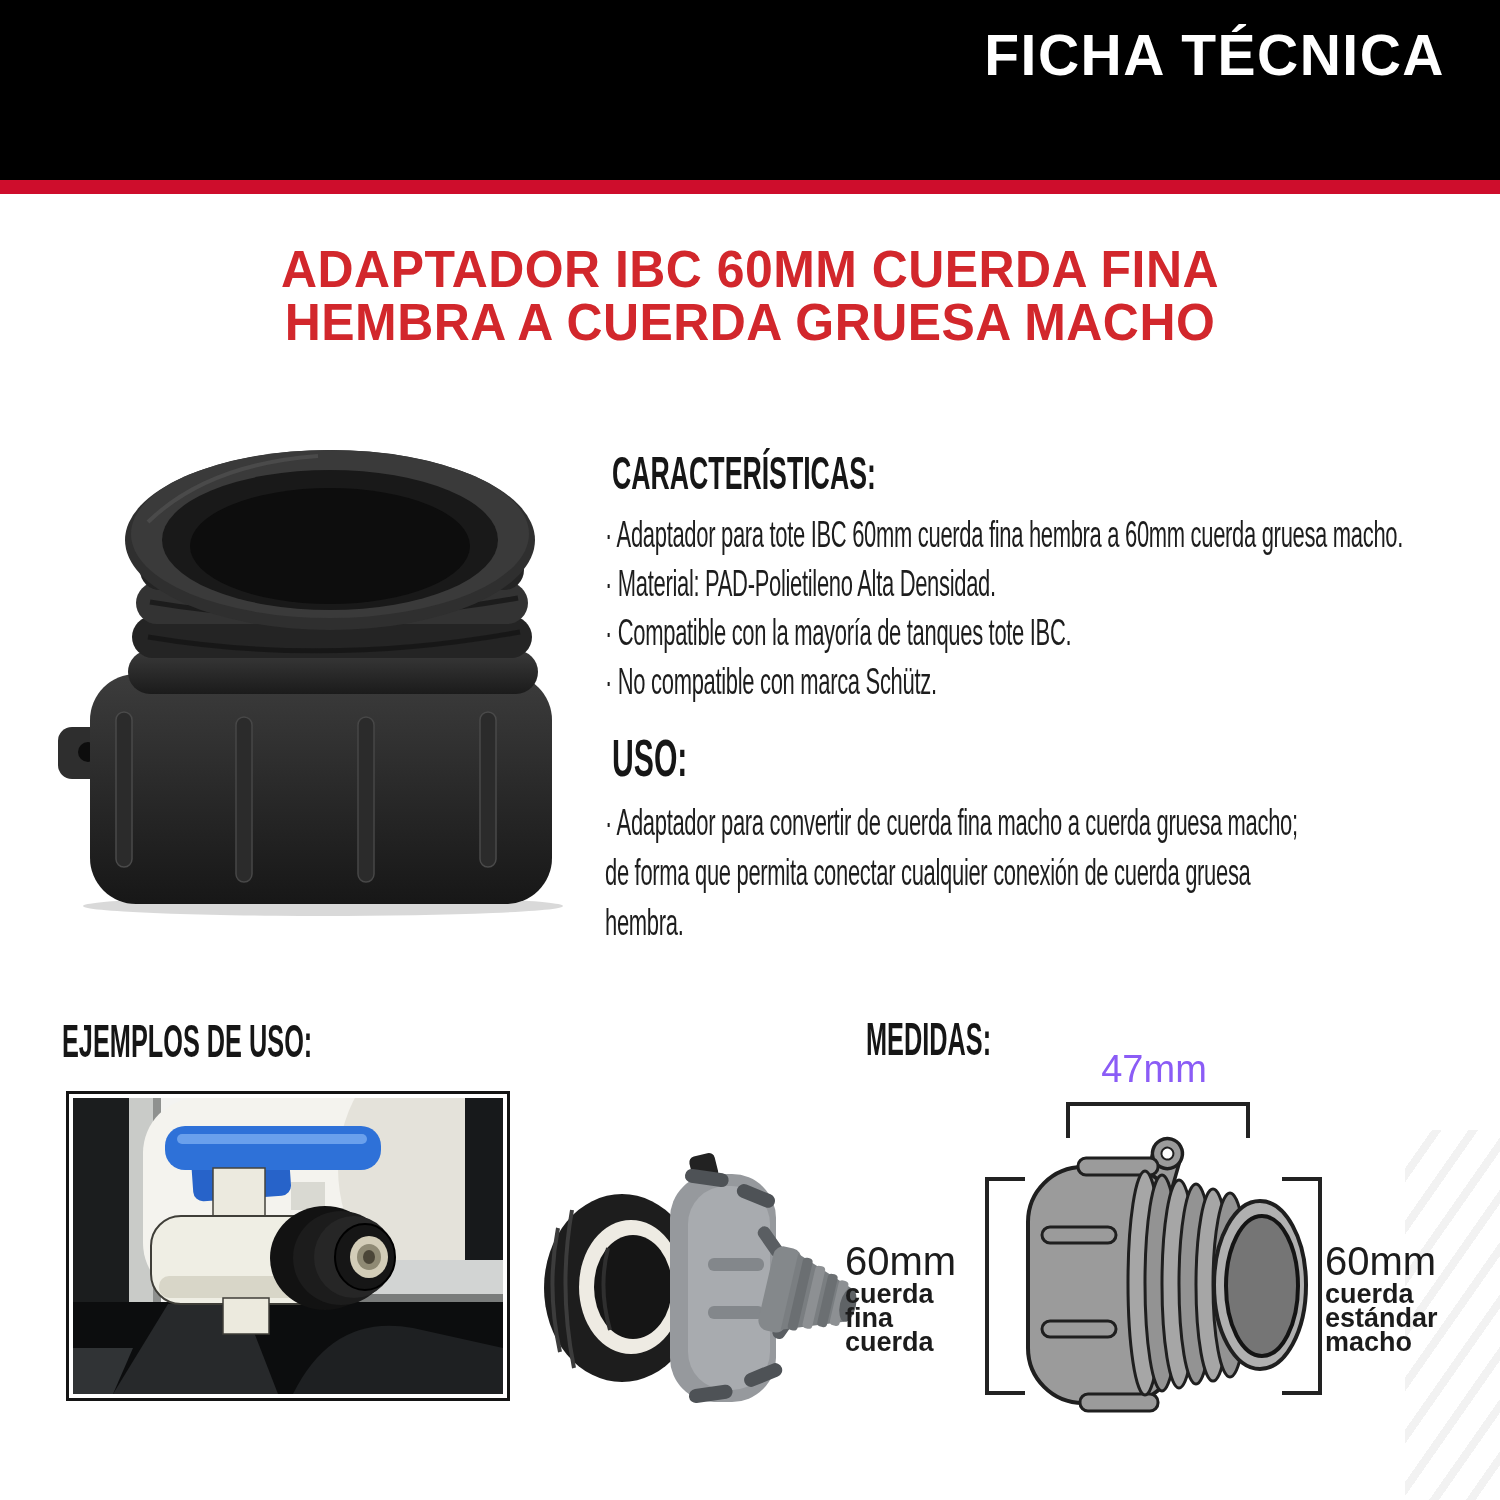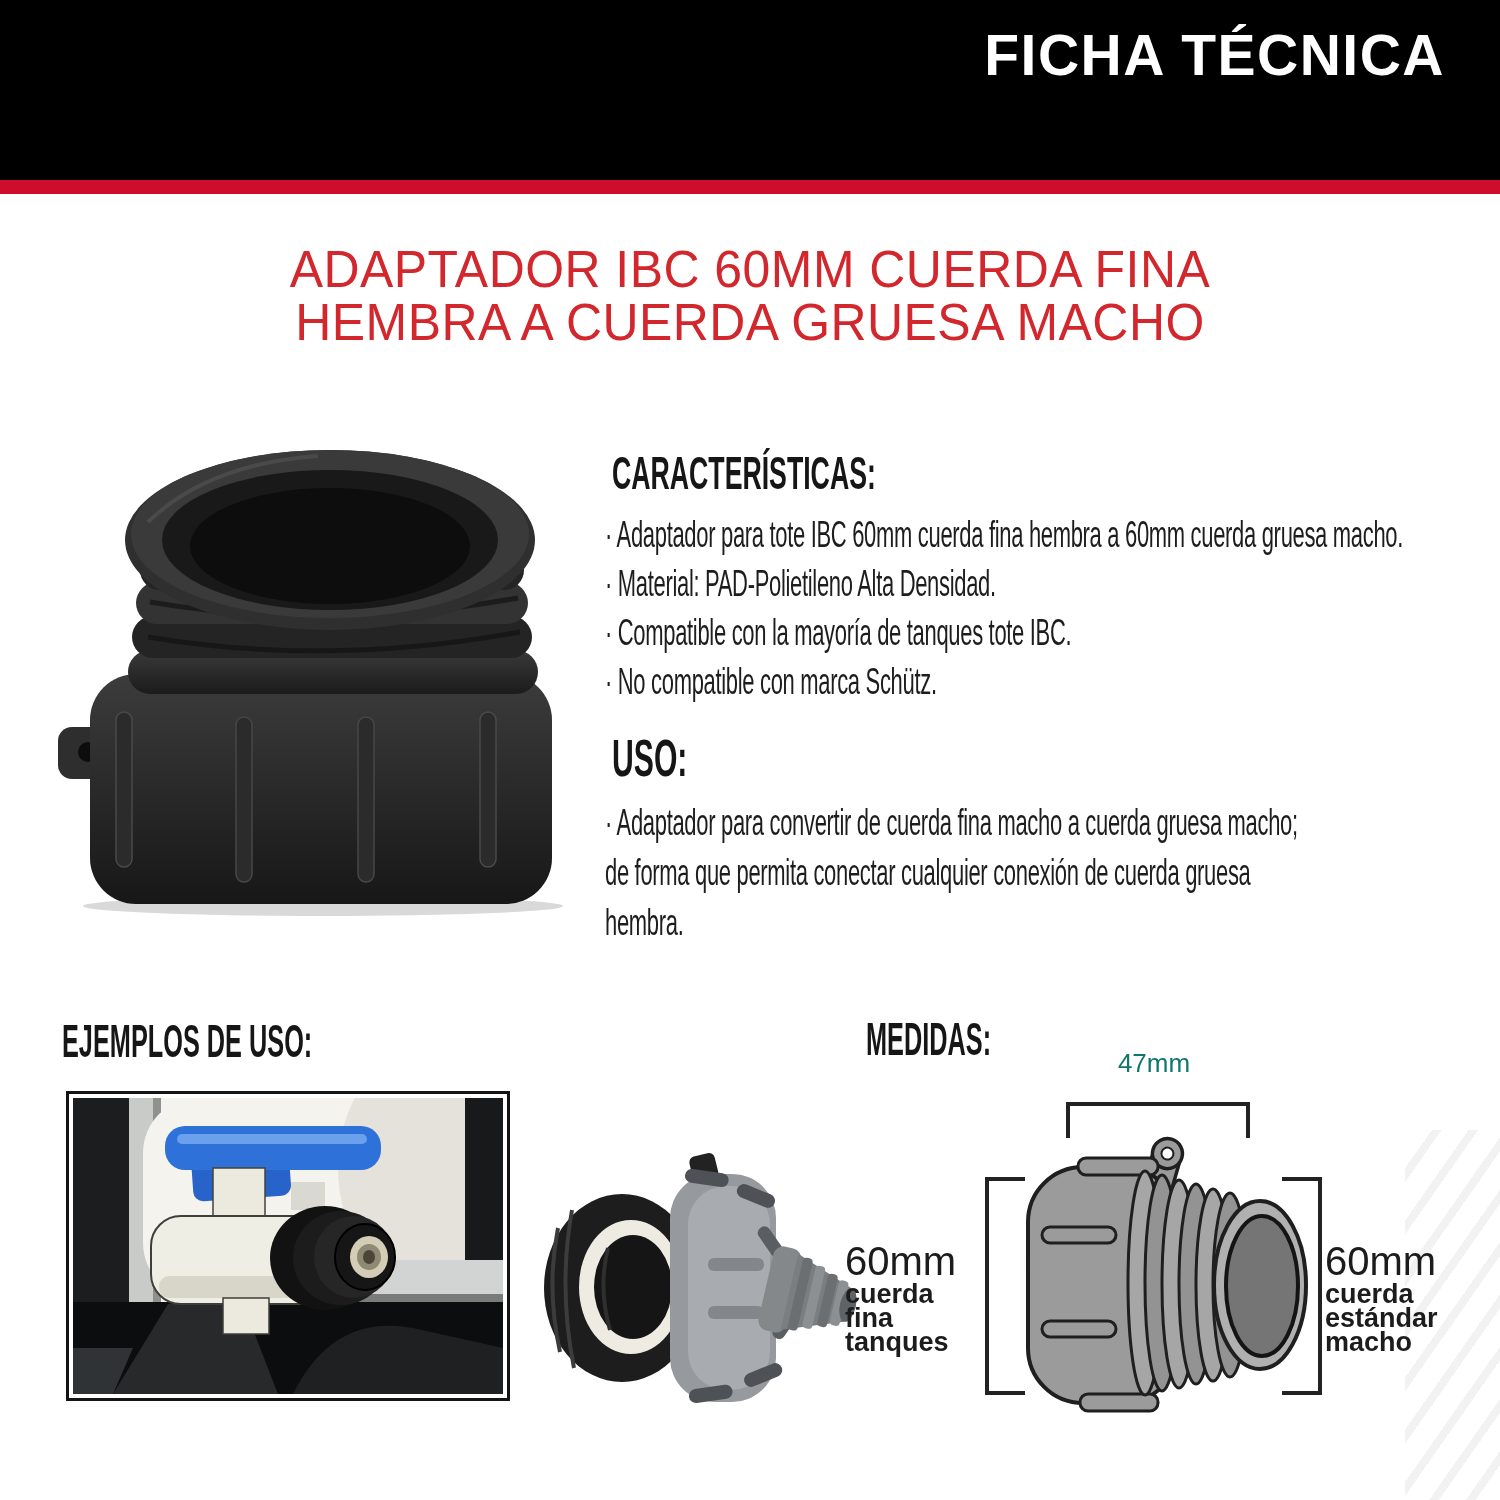--- a/index.html
+++ b/index.html
@@ -10,21 +10,21 @@
   
   .band { position:absolute; left:0; top:0; width:1500px; height:188px; background:#000000; }
   .band h1 {
     position:absolute; right:55px; top:22px; margin:0;
     font-size:57px; font-weight:700; letter-spacing:1.5px; color:#ffffff; white-space:nowrap;
   }
   .stripe { position:absolute; left:0; top:180px; width:1500px; height:14px; background:#ce0d2c; }
   
   .main-title {
     position:absolute; left:0; top:243px; width:1500px; text-align:center;
-    color:#d2272c; font-weight:400; font-size:52px; line-height:53px; letter-spacing:0.5px;
+    color:#d2272c; font-weight:700; font-size:52px; line-height:53px; letter-spacing:0.5px;
   }
   .main-title div { transform:scaleX(.96); transform-origin:50% 0; white-space:nowrap; }
   
   .h-cond {
     display:inline-block; white-space:nowrap; font-weight:700; color:#161616;
     transform:scaleX(.58); transform-origin:0 0;
   }
   .sec-h { position:absolute; font-size:46px; }
   .sec-h-big { position:absolute; font-size:52px; }
   
@@ -43,21 +43,21 @@
   
   .photo1 {
     position:absolute; left:66px; top:1091px; width:430px; height:296px;
     border:3px solid #141414; padding:4px; background:#ffffff;
   }
   .photo2 { position:absolute; left:538px; top:1138px; width:322px; height:292px; }
   .product-photo { position:absolute; left:28px; top:412px; width:585px; height:505px; }
   
   .dim-label-top {
     position:absolute; left:1066px; top:1048px; width:176px; text-align:center;
-    font-size:26px; color:#0f766e; font-weight:400;
+    font-size:38px; color:#8b5cf6; font-weight:400;
   }
   .bracket-top {
     position:absolute; left:1066px; top:1102px; width:176px; height:32px;
     border-top:4px solid #222; border-left:4px solid #222; border-right:4px solid #222;
   }
   .bracket-left {
     position:absolute; left:985px; top:1177px; width:36px; height:210px;
     border-left:4px solid #222; border-top:4px solid #222; border-bottom:4px solid #222;
   }
   .bracket-right {
@@ -212,21 +212,21 @@
   <span class="sec-h h-cond" style="left:866px; top:1012px; transform:scaleX(.55);">MEDIDAS:</span>
 
   <div class="dim-label-top">47mm</div>
   <div class="bracket-top"></div>
   <div class="bracket-left"></div>
   <div class="bracket-right"></div>
 
   <div class="dim-side dim-left">
     <div class="big">60mm</div>
     <div class="small">cuerda fina</div>
-    <div class="small">tanques</div>
+    <div class="small">cuerda</div>
   </div>
   <div class="dim-side dim-right">
     <div class="big">60mm</div>
     <div class="small">cuerda estándar</div>
     <div class="small">macho</div>
   </div>
 
   <svg class="diagram" viewBox="0 0 290 310">
 
     <g transform="rotate(16 140 40)">

